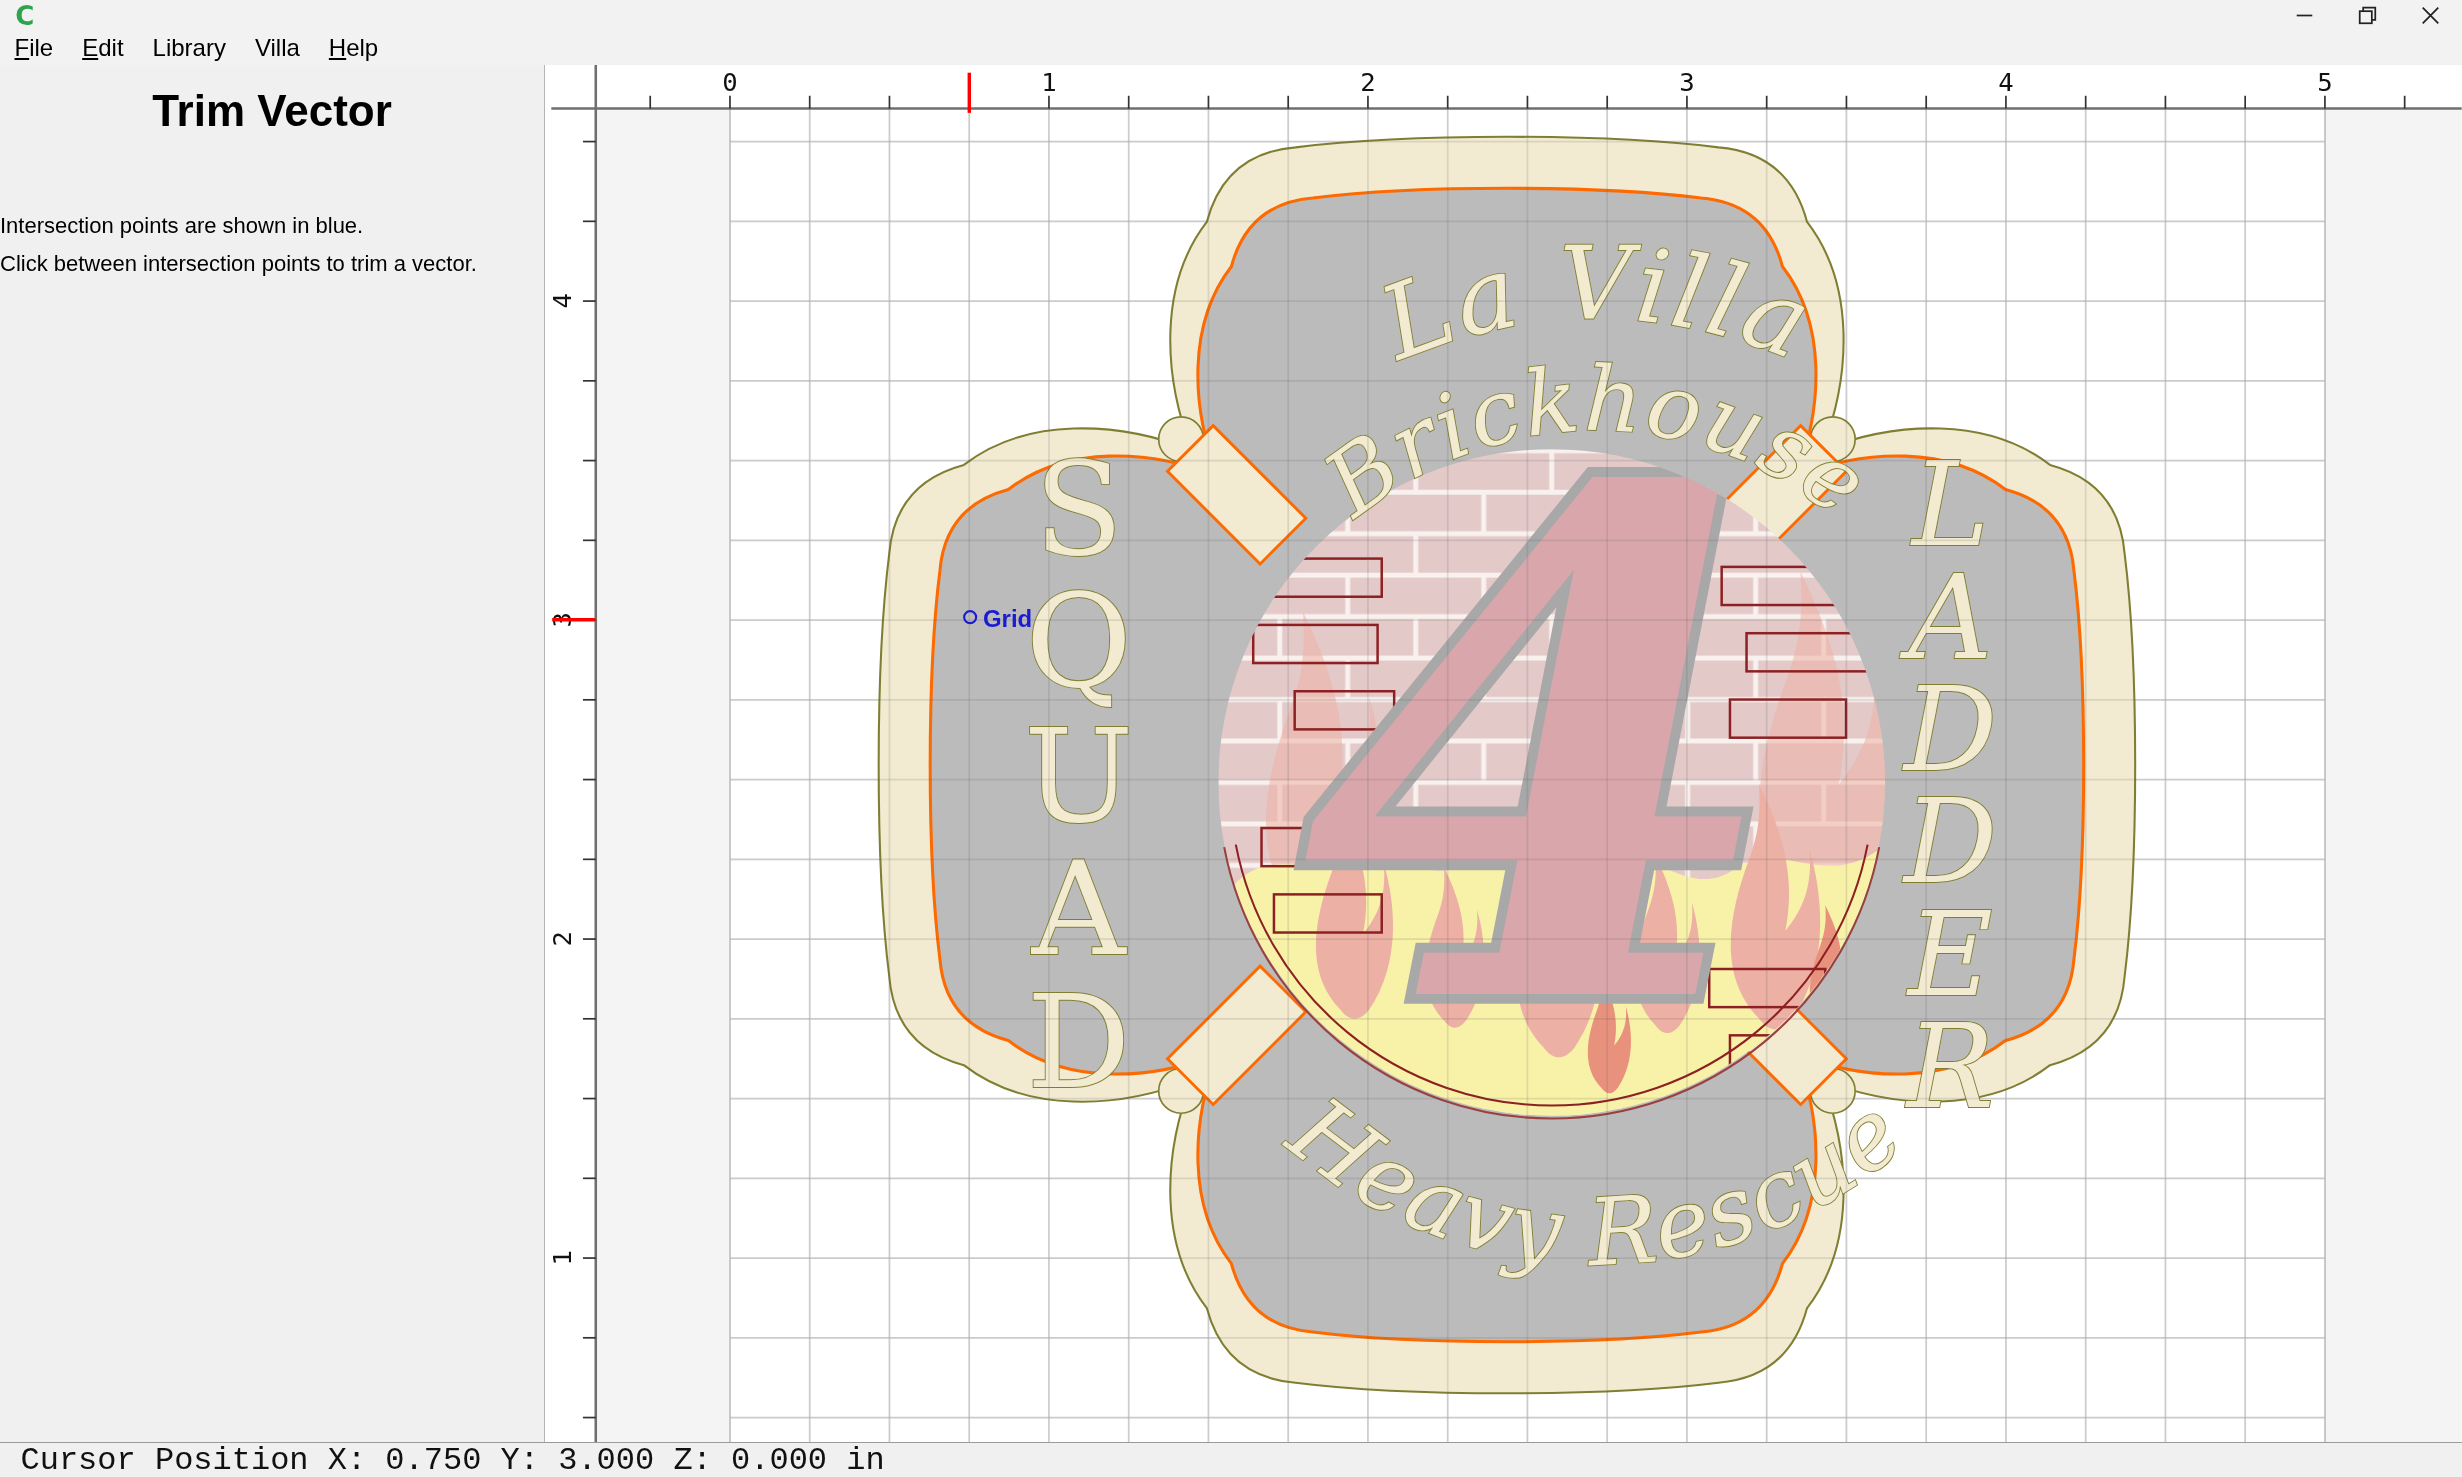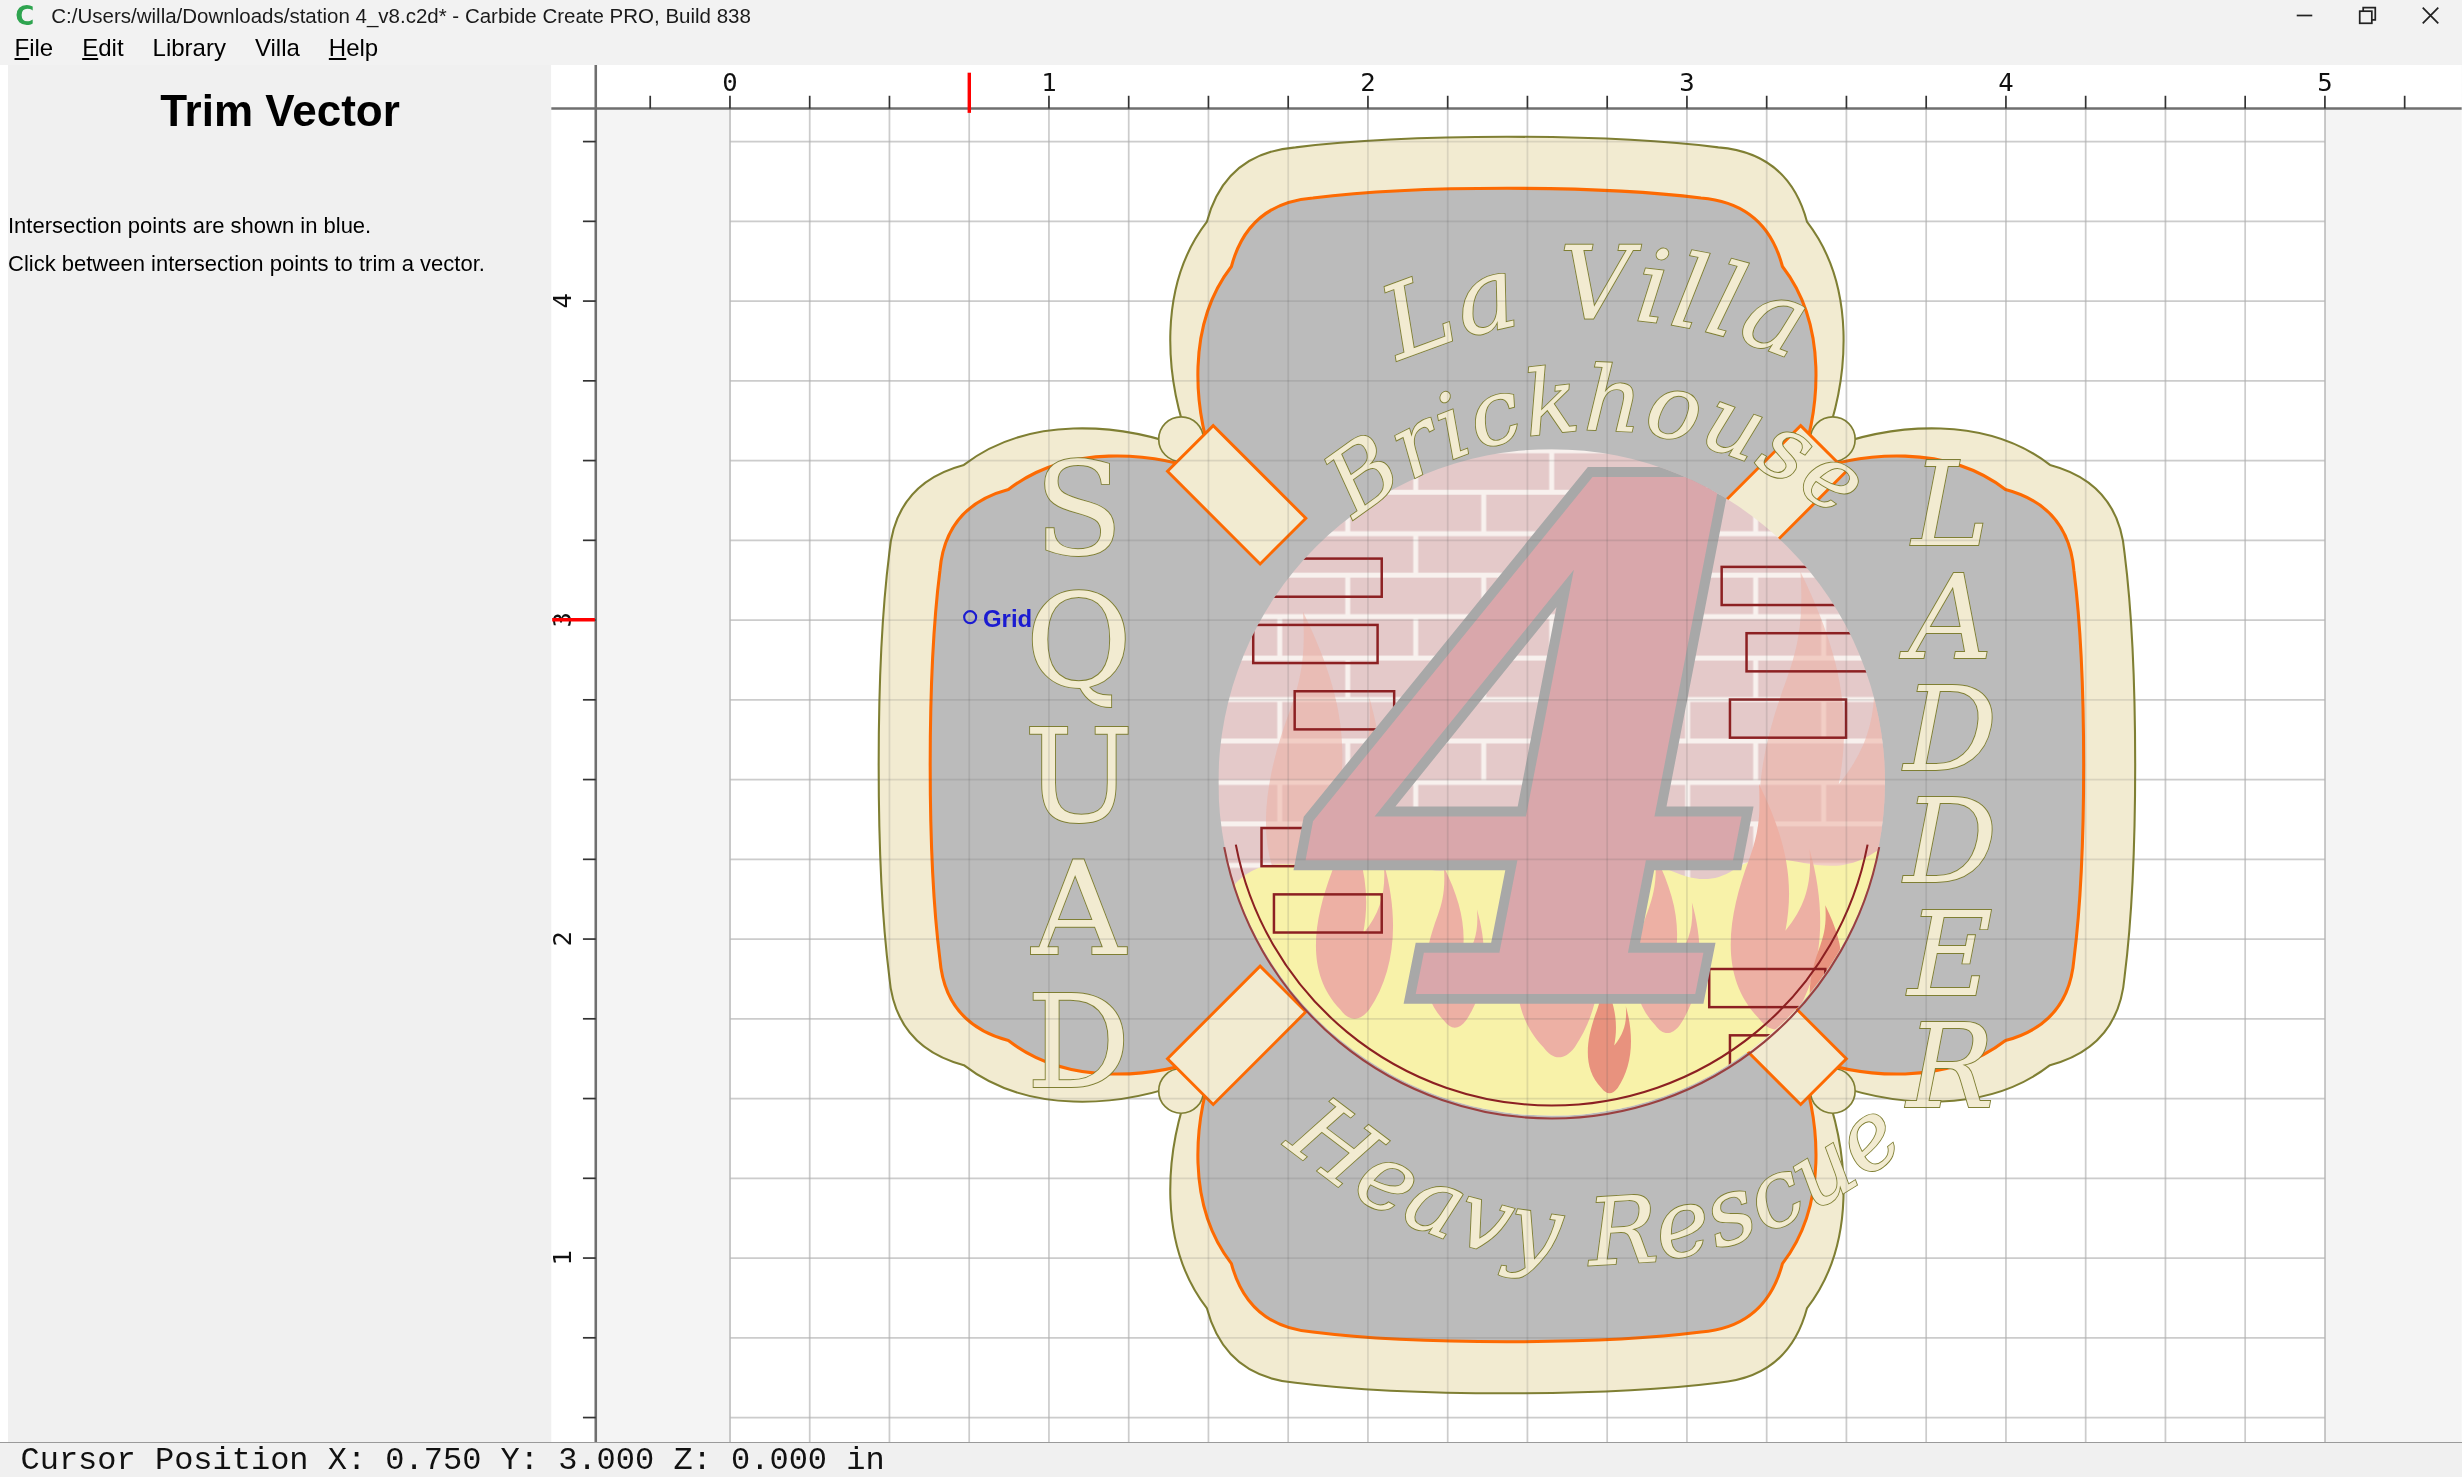--- a/index.html
+++ b/index.html
@@ -12,21 +12,21 @@
   #title-text{font-size:20.5px;color:#1a1a1a;margin-left:12px;white-space:nowrap;}
   #win-controls{margin-left:auto;display:flex;height:31px;}
   .win-btn{width:63px;height:31px;display:flex;align-items:center;justify-content:center;color:#222;}
   .win-btn svg{display:block}
   
   #menubar{position:absolute;left:0;top:31px;width:2462px;height:34px;background:#f2f2f2;
            display:flex;align-items:center;font-size:24px;color:#000;}
   .menu-item{padding:0 14.5px;height:34px;display:flex;align-items:center;cursor:default;}
   .menu-item u{text-decoration:underline;}
   
-  #panel{position:absolute;left:8px;top:65px;width:544px;height:1377px;background:#f0f0f0;
+  #panel{position:absolute;left:0;top:65px;width:544px;height:1377px;background:#f0f0f0;
          border-right:1.7px solid #b5b5b5;}
   #panel-title{margin-top:20.5px;text-align:center;font-size:44px;font-weight:bold;color:#000;}
   .panel-line{text-align:left;font-size:22px;color:#000;margin:0;}
   #panel-line1{margin-top:77px;}
   #panel-line2{margin-top:12px;}
   #panel-buttons{margin-top:43px;display:flex;justify-content:center;gap:13px;}
   .pbtn{width:127px;height:38px;background:#ffffff;font-size:23px;font-family:"Liberation Sans",sans-serif;
         display:flex;align-items:center;justify-content:center;border-radius:4.3px;}
   #ok-btn{border:1.7px solid var(--accent-blue);}
   #cancel-btn{border:1.7px solid #b3b3b3;}
@@ -44,21 +44,20 @@
   .badge-text{fill:var(--cream);stroke:var(--olive);stroke-width:2.2;paint-order:stroke;
               font-family:"DejaVu Serif",serif;}
   .redrect{fill:none;stroke:var(--dark-red);stroke-width:3;}
   .grid-label{font-family:"Liberation Sans",sans-serif;font-weight:bold;font-size:28px;fill:var(--marker-blue);}
 </style>
 </head>
 <body>
 
 <div id="titlebar">
   <div id="app-icon">C</div>
-  <div id="title-text">C:/Users/willa/Downloads/station 4_v8.c2d* - Carbide Create PRO, Build 838</div>
   <div id="win-controls">
     <div class="win-btn">
       <svg width="19" height="19" viewBox="0 0 22 22">
         <line x1="2" y1="11" x2="20" y2="11" stroke="#222" stroke-width="2"></line>
         </svg>
     </div>
     <div class="win-btn">
       <svg width="19" height="19" viewBox="0 0 22 22">
         <rect x="2" y="6" width="14" height="14" fill="none" stroke="#222" stroke-width="2"></rect>
         <path d="M6 6 V2 H20 V16 H16" fill="none" stroke="#222" stroke-width="2"></path>

